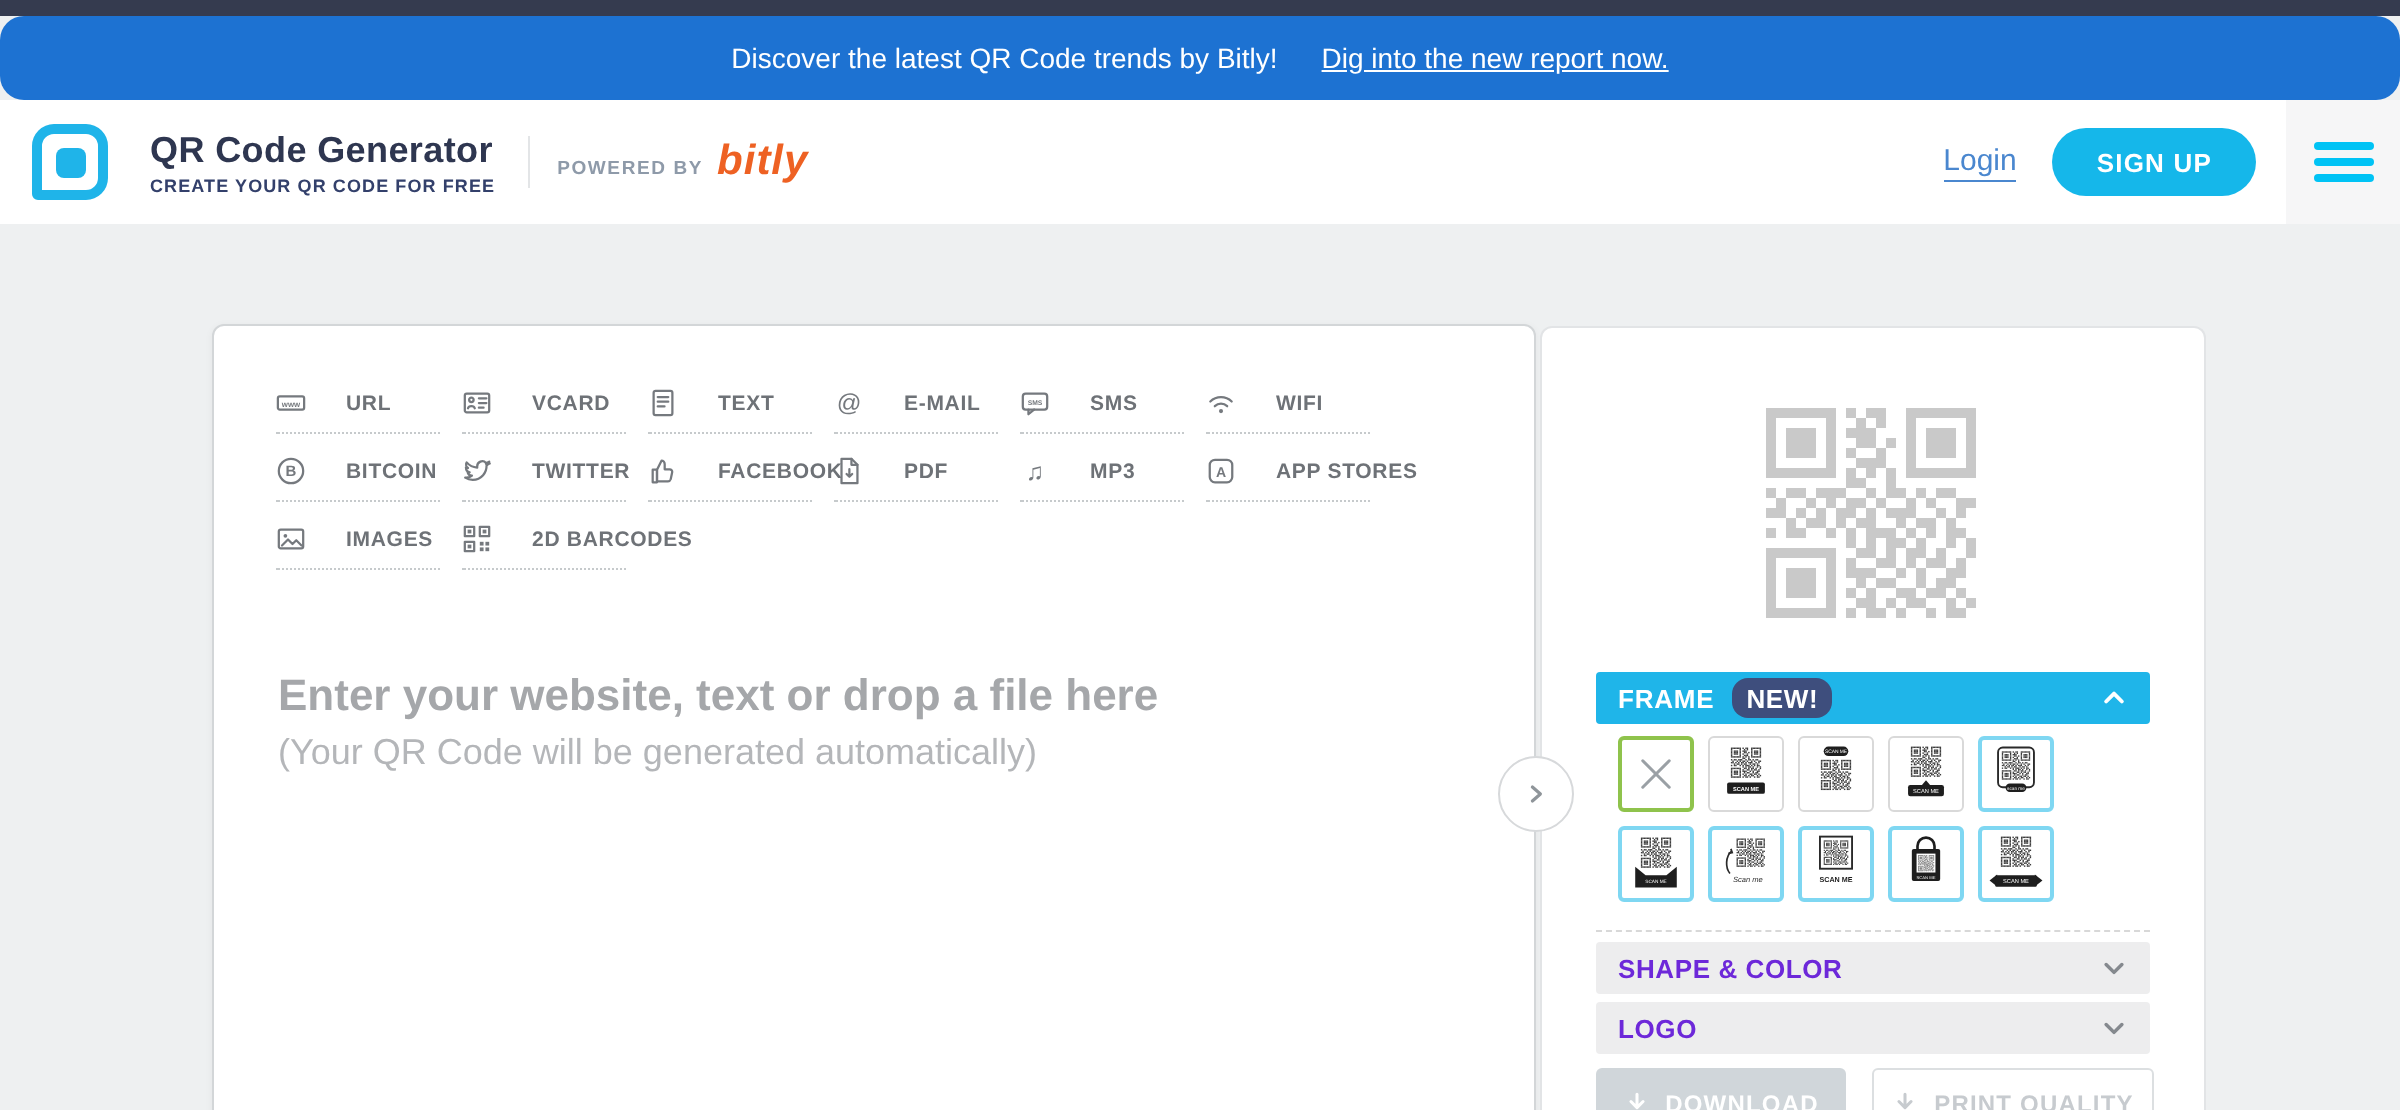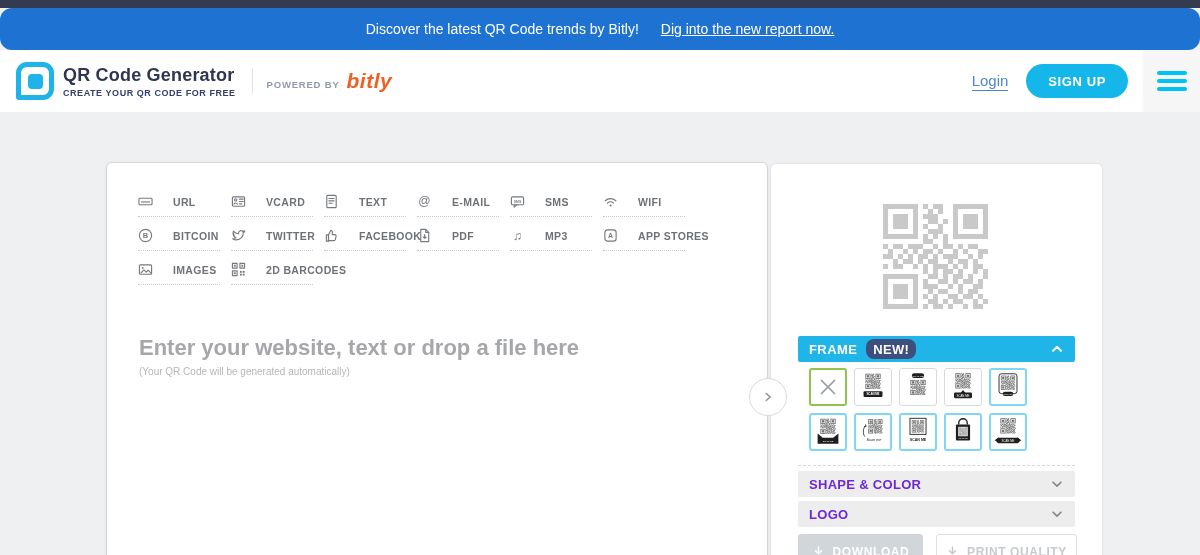--- a/index.html
+++ b/index.html
@@ -10,21 +10,21 @@
 
   
   .top-strip { height:8px; background:var(--top-strip,#353b4f); }
   .promo-banner { height:42px; background:var(--banner-blue,#1d72d2); color:#fff;
     display:flex; align-items:center; justify-content:center; gap:22px; font-size:14px;border-radius:12px; }
   .promo-link { color:#fff; text-decoration:underline; cursor:pointer; }
 
   
   .site-header { position:relative; height:62px; background:#fff; display:flex;
                  align-items:center; padding-left:16px; }
-  .logo { display:flex; align-items:center; gap:9px; cursor:pointer; }
+  .logo { display:flex; align-items:center; gap:21px; cursor:pointer; }
   .logo-icon { width:38px; height:38px; border:5px solid var(--brand-cyan,#1fb4e9);
     border-radius:11px 11px 11px 3px; display:flex; align-items:center; justify-content:center; }
   .logo-icon-inner { width:15px; height:15px; background:var(--brand-cyan,#1fb4e9); border-radius:4px; }
   .brand { font-size:18px; font-weight:800; color:var(--brand-navy,#2e3650); letter-spacing:.2px; }
   .tagline { font-size:9px; font-weight:700; color:#33406b; letter-spacing:.55px; margin-top:2px; }
   .header-divider { width:1px; height:26px; background:#e3e5e7; margin:0 14px 0 16px; }
   .powered { display:flex; align-items:baseline; gap:7px; }
   .powered-label { font-size:9.5px; font-weight:700; color:#8e9aa9; letter-spacing:.8px; }
   .bitly { font-size:21px; font-weight:800; font-style:italic; color:var(--bitly-orange,#ee6123); letter-spacing:.5px; }
   .header-right { margin-left:auto; margin-right:72px; display:flex; align-items:center; gap:18px; }
@@ -42,21 +42,21 @@
   
   .editor-card { position:absolute; left:106px; top:162px; width:662px; height:430px;
     background:#fff; border:1px solid #d3d6d8; border-radius:6px; box-shadow:0 1px 4px rgba(0,0,0,.05); }
   .tabs { padding:31px 0 0 31px; display:grid; grid-template-columns:repeat(6,93px); row-gap:11px; }
   .tab { width:82px; padding-bottom:7px; border-bottom:1px dotted #c6cacc; display:flex;
          align-items:center; gap:20px; cursor:pointer; }
   .tab-label { font-size:10.5px; font-weight:700; color:#6e7277; letter-spacing:.35px; white-space:nowrap; }
   .tab-icon { width:15px; height:15px; flex:0 0 15px; display:flex; }
   .ph-title { position:absolute; left:32px; top:172px; font-size:22px; font-weight:700;
               color:#a5a7aa; cursor:text; }
-  .ph-sub { position:absolute; left:32px; top:203px; font-size:10px; color:#b4b6b9; }
+  .ph-sub { position:absolute; left:32px; top:203px; font-size:18px; color:#b4b6b9; }
 
   
   .collapse-toggle { position:absolute; left:749px; top:378px; width:38px; height:38px;
     border-radius:50%; background:#fff; border:1px solid #d7d9db; cursor:pointer; z-index:5;
     display:flex; align-items:center; justify-content:center; }
 
   
   .preview-card { position:absolute; left:770px; top:163px; width:333px; height:392px;
     background:#fff; border:1px solid #e2e4e6; border-bottom:none; border-radius:6px 6px 0 0;
     overflow:hidden; }

